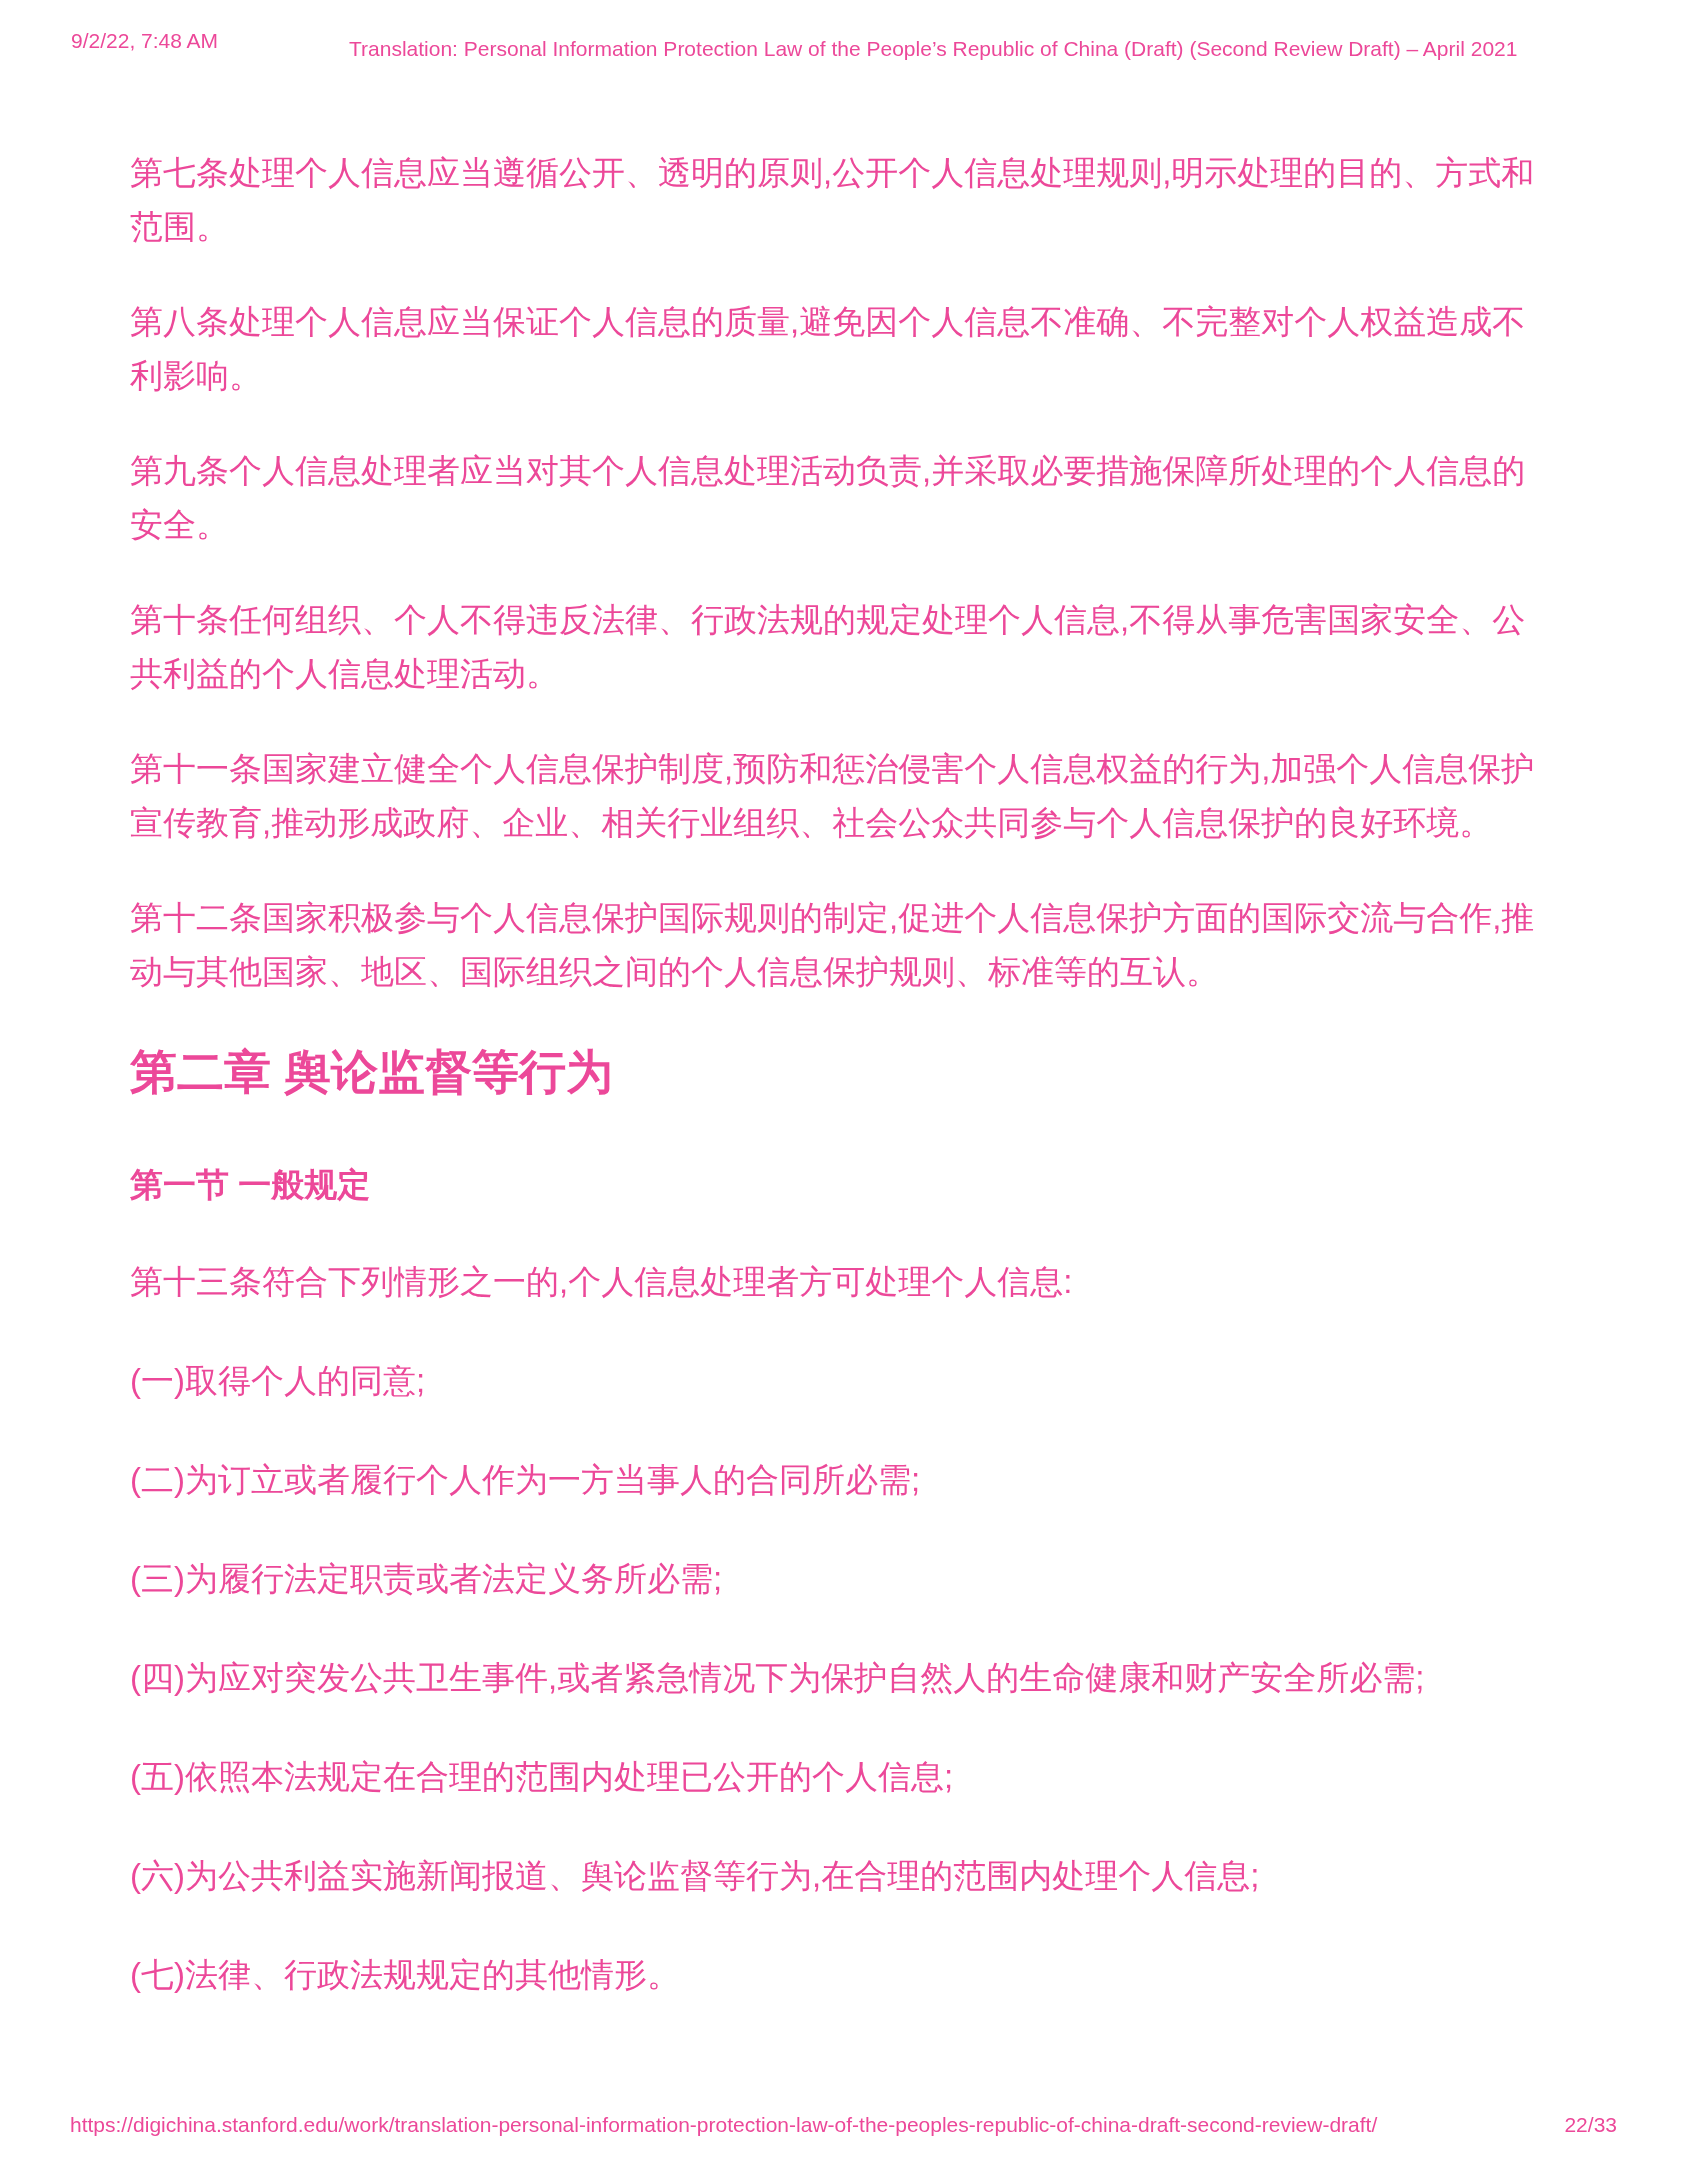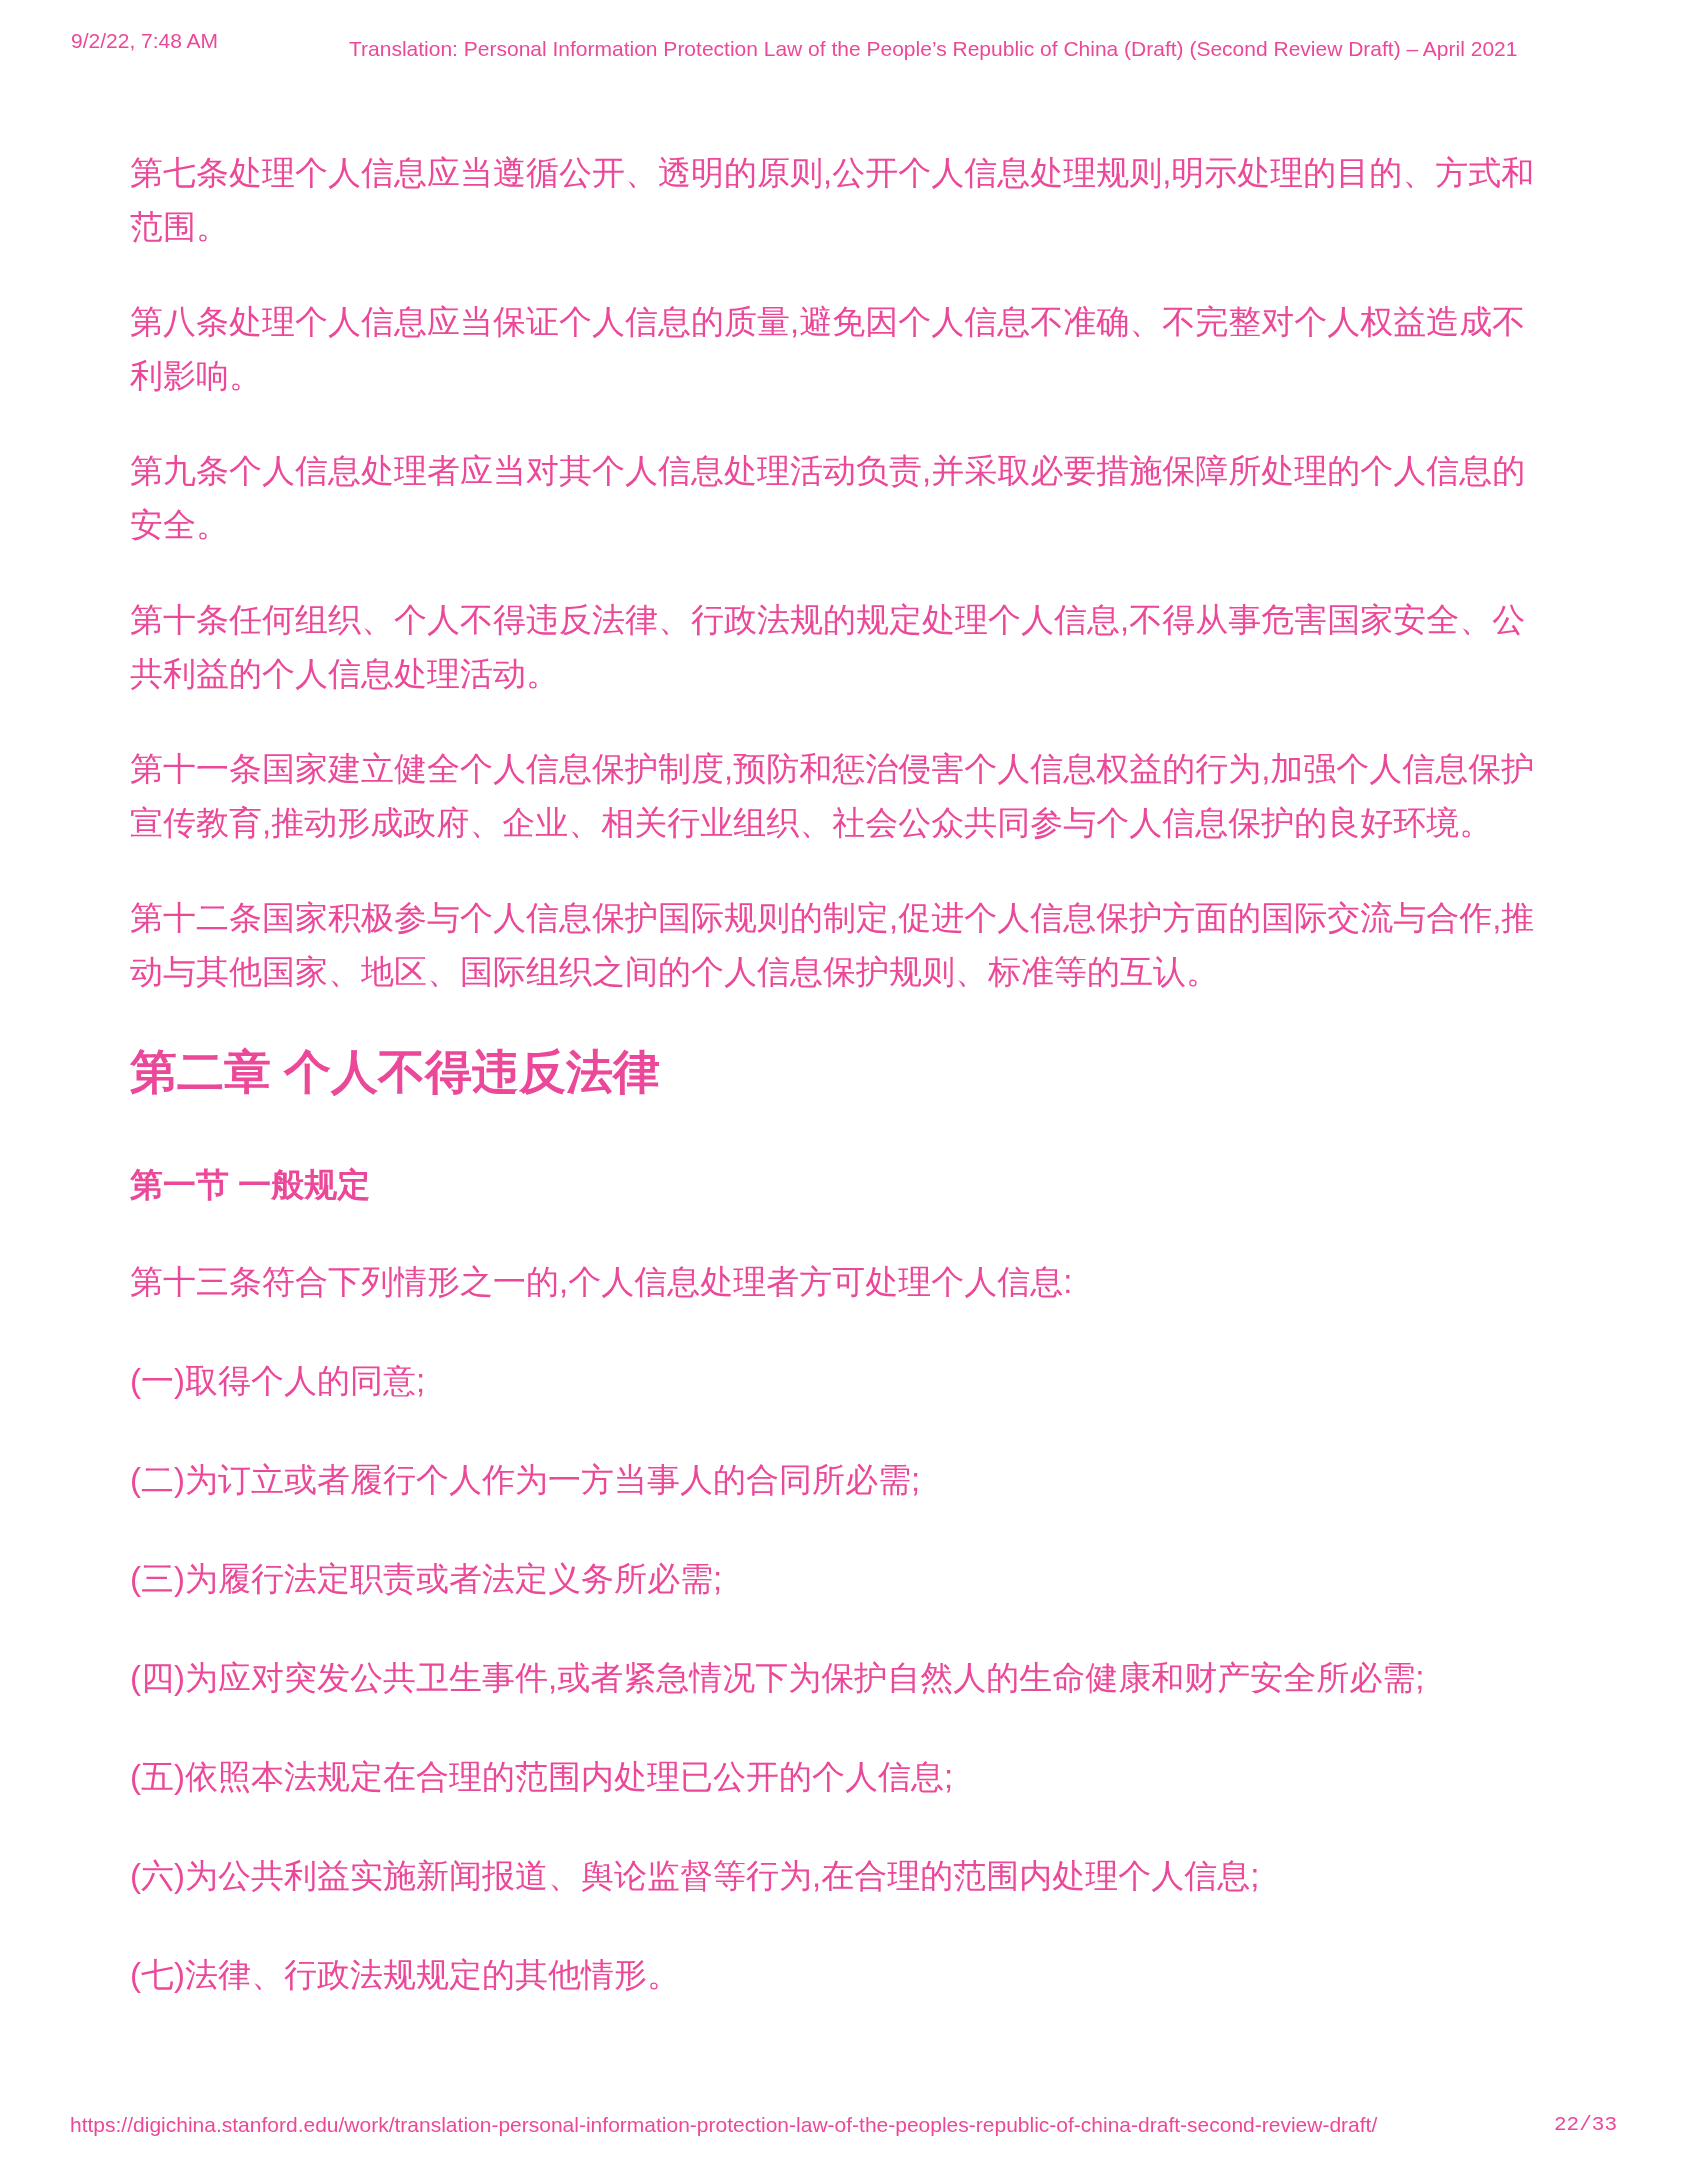--- a/index.html
+++ b/index.html
@@ -64,21 +64,20 @@
     white-space: nowrap;
     text-align: center;
   }
   .footer-page {
     position: absolute;
     top: 2112px;
     right: 66px;
     font-size: 21px;
     line-height: 26px;
     white-space: nowrap;
-    font-family: Liberation Mono, monospace;
   }
 </style>
 </head>
 <body>
 
 <div class="page">
 
   <div class="header-datetime">9/2/22, 7:48 AM</div>
   <div class="header-title">Translation: Personal Information Protection Law of the People’s Republic of China (Draft) (Second Review Draft) – April 2021</div>
 
@@ -107,21 +106,21 @@
     <div class="para">
       <div class="line">第十一条国家建立健全个人信息保护制度,预防和惩治侵害个人信息权益的行为,加强个人信息保护</div>
       <div class="line">宣传教育,推动形成政府、企业、相关行业组织、社会公众共同参与个人信息保护的良好环境。</div>
     </div>
 
     <div class="para">
       <div class="line">第十二条国家积极参与个人信息保护国际规则的制定,促进个人信息保护方面的国际交流与合作,推</div>
       <div class="line">动与其他国家、地区、国际组织之间的个人信息保护规则、标准等的互认。</div>
     </div>
 
-    <div class="chapter-heading">第二章 个人不得违反法律</div>
+    <div class="chapter-heading">第二章 舆论监督等行为</div>
 
     <div class="section-heading">第一节 一般规定</div>
 
     <div class="article-intro">第十三条符合下列情形之一的,个人信息处理者方可处理个人信息:</div>
 
     <div class="list-item">(一)取得个人的同意;</div>
     <div class="list-item">(二)为订立或者履行个人作为一方当事人的合同所必需;</div>
     <div class="list-item">(三)为履行法定职责或者法定义务所必需;</div>
     <div class="list-item">(四)为应对突发公共卫生事件,或者紧急情况下为保护自然人的生命健康和财产安全所必需;</div>
     <div class="list-item">(五)依照本法规定在合理的范围内处理已公开的个人信息;</div>

